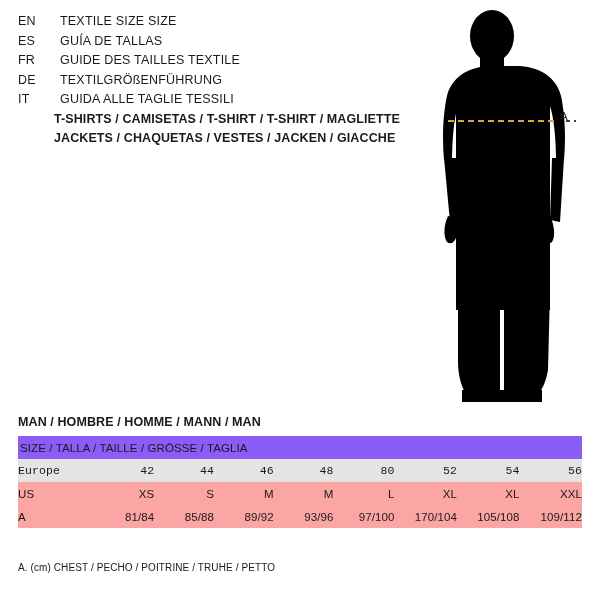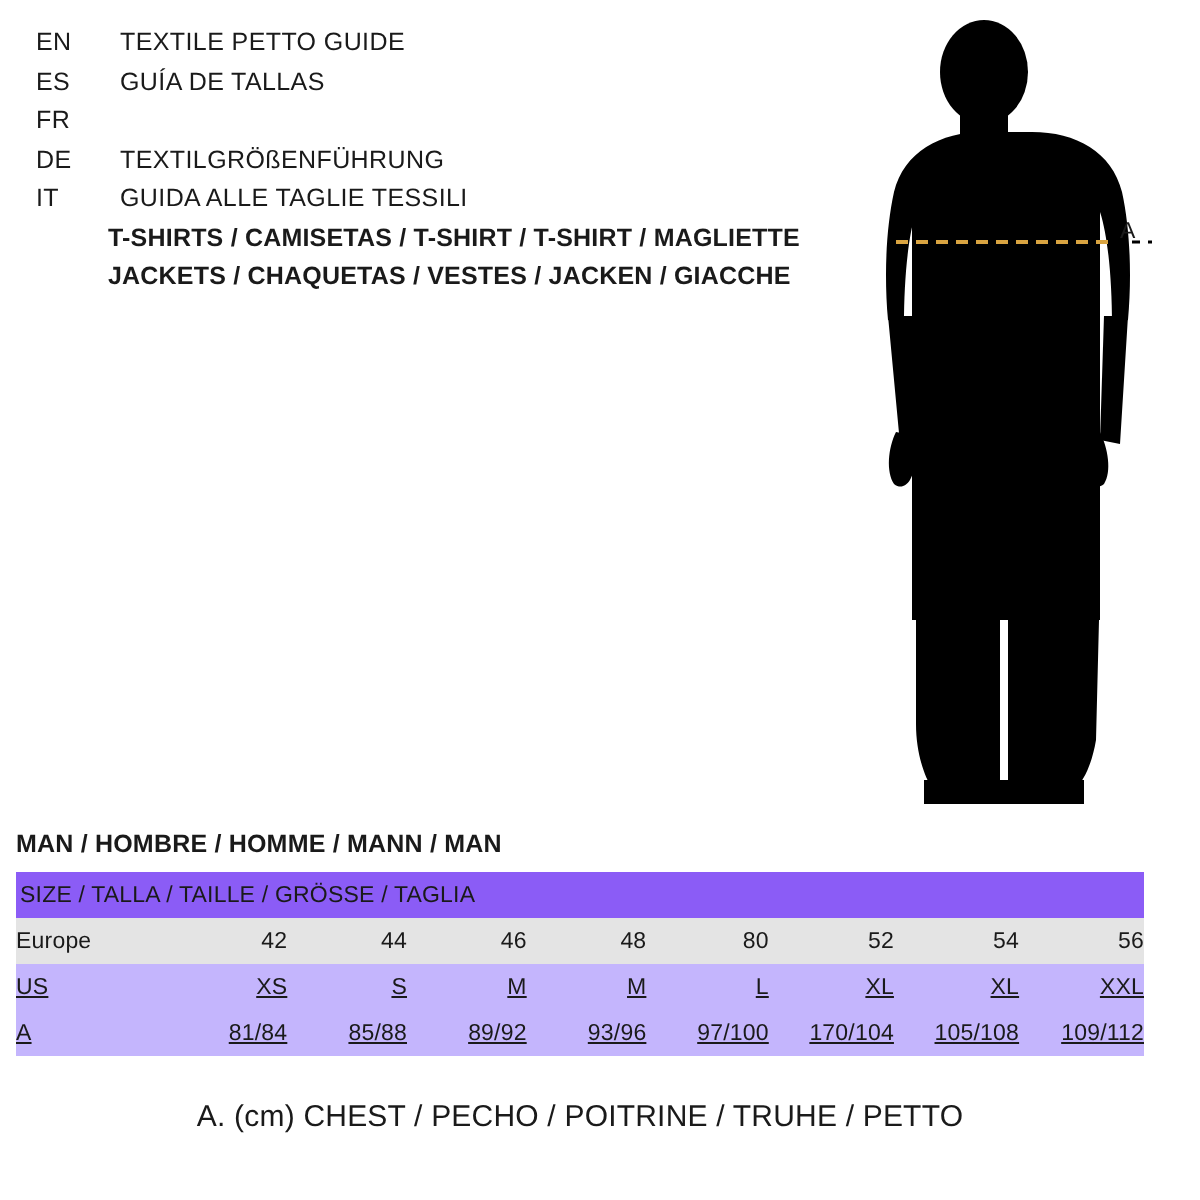--- a/index.html
+++ b/index.html
@@ -73,21 +73,21 @@
     position: absolute;
     left: 160px;
     top: 100px;
     font-size: 11.5px;
     letter-spacing: 0.5px;
   }
 
   
   .table-section {
     position: absolute;
-    left: 8px;
+    left: 18px;
     top: 415px;
     width: 564px;
   }
   .man-title {
     font-size: 12.5px;
     font-weight: bold;
     letter-spacing: 0.1px;
     margin-bottom: 7px;
   }
   table.size-table {
@@ -103,56 +103,56 @@
   }
   tr.head-row {
     background: #8b5cf6;
   }
   tr.head-row td {
     font-size: 11.5px;
     padding-left: 2px;
   }
   tr.shade td {
     background: #e4e4e4;
+    font-family: Liberation Mono, monospace;
   }
   tr.plain td {
-    background: #c4b5fd;
-    text-decoration: underline;
+    background: #fca5a5;
   }
   td.col-label {
     width: 86px;
     padding-left: 2px;
   }
   td.col-val {
     width: 68px;
     text-align: right;
   }
   .footnote {
-    margin-top: 22px;
-    font-size: 15px;
-    letter-spacing: 0.1px;
-    text-align: center;
+    margin-top: 34px;
+    font-size: 10px;
+    letter-spacing: 0.1px;
   }
 </style>
 </head>
 <body>
 
 <div class="page">
 
   <div class="lang-block">
     <div class="lang-row">
       <span class="lang-code">EN</span>
-      <span class="lang-text">TEXTILE PETTO GUIDE</span>
+      <span class="lang-text">TEXTILE SIZE SIZE</span>
     </div>
     <div class="lang-row">
       <span class="lang-code">ES</span>
       <span class="lang-text">GUÍA DE TALLAS</span>
     </div>
     <div class="lang-row">
       <span class="lang-code">FR</span>
+      <span class="lang-text">GUIDE DES TAILLES TEXTILE</span>
     </div>
     <div class="lang-row">
       <span class="lang-code">DE</span>
       <span class="lang-text">TEXTILGRÖßENFÜHRUNG</span>
     </div>
     <div class="lang-row">
       <span class="lang-code">IT</span>
       <span class="lang-text">GUIDA ALLE TAGLIE TESSILI</span>
     </div>
   </div>

